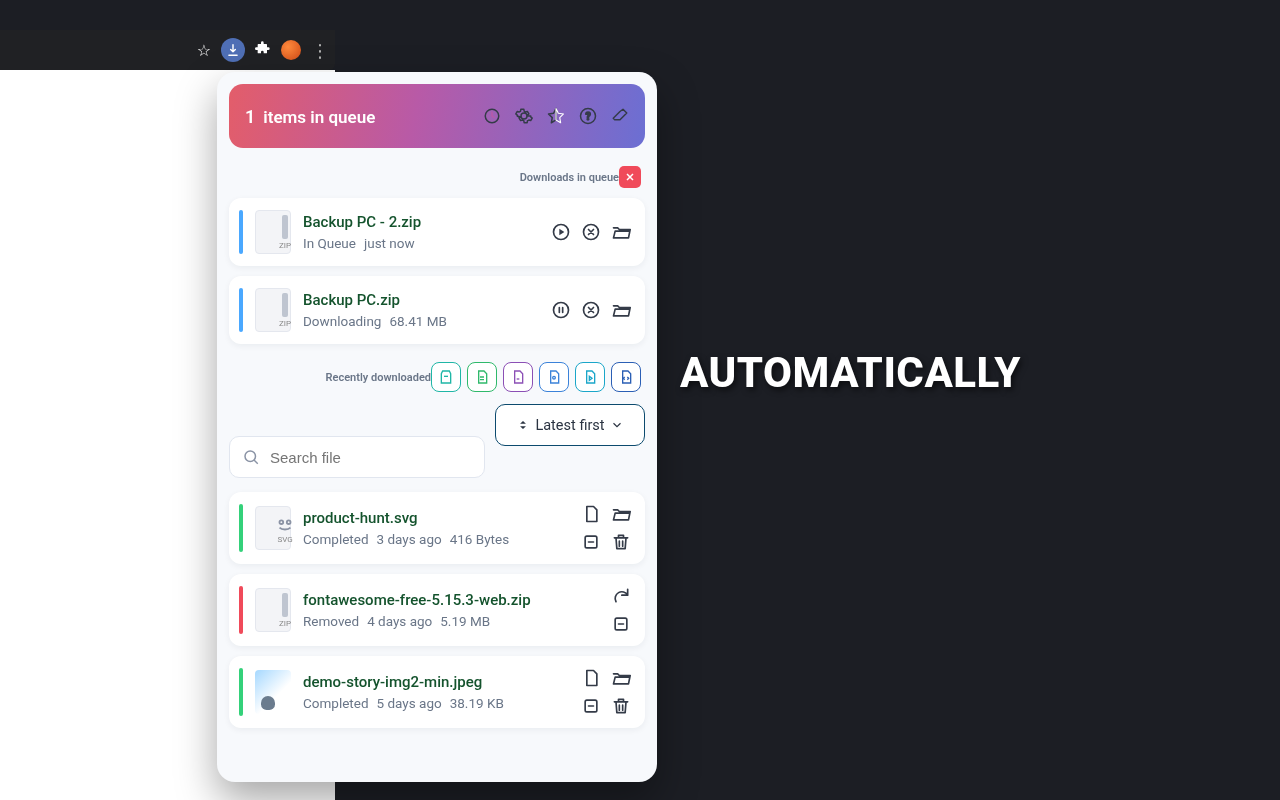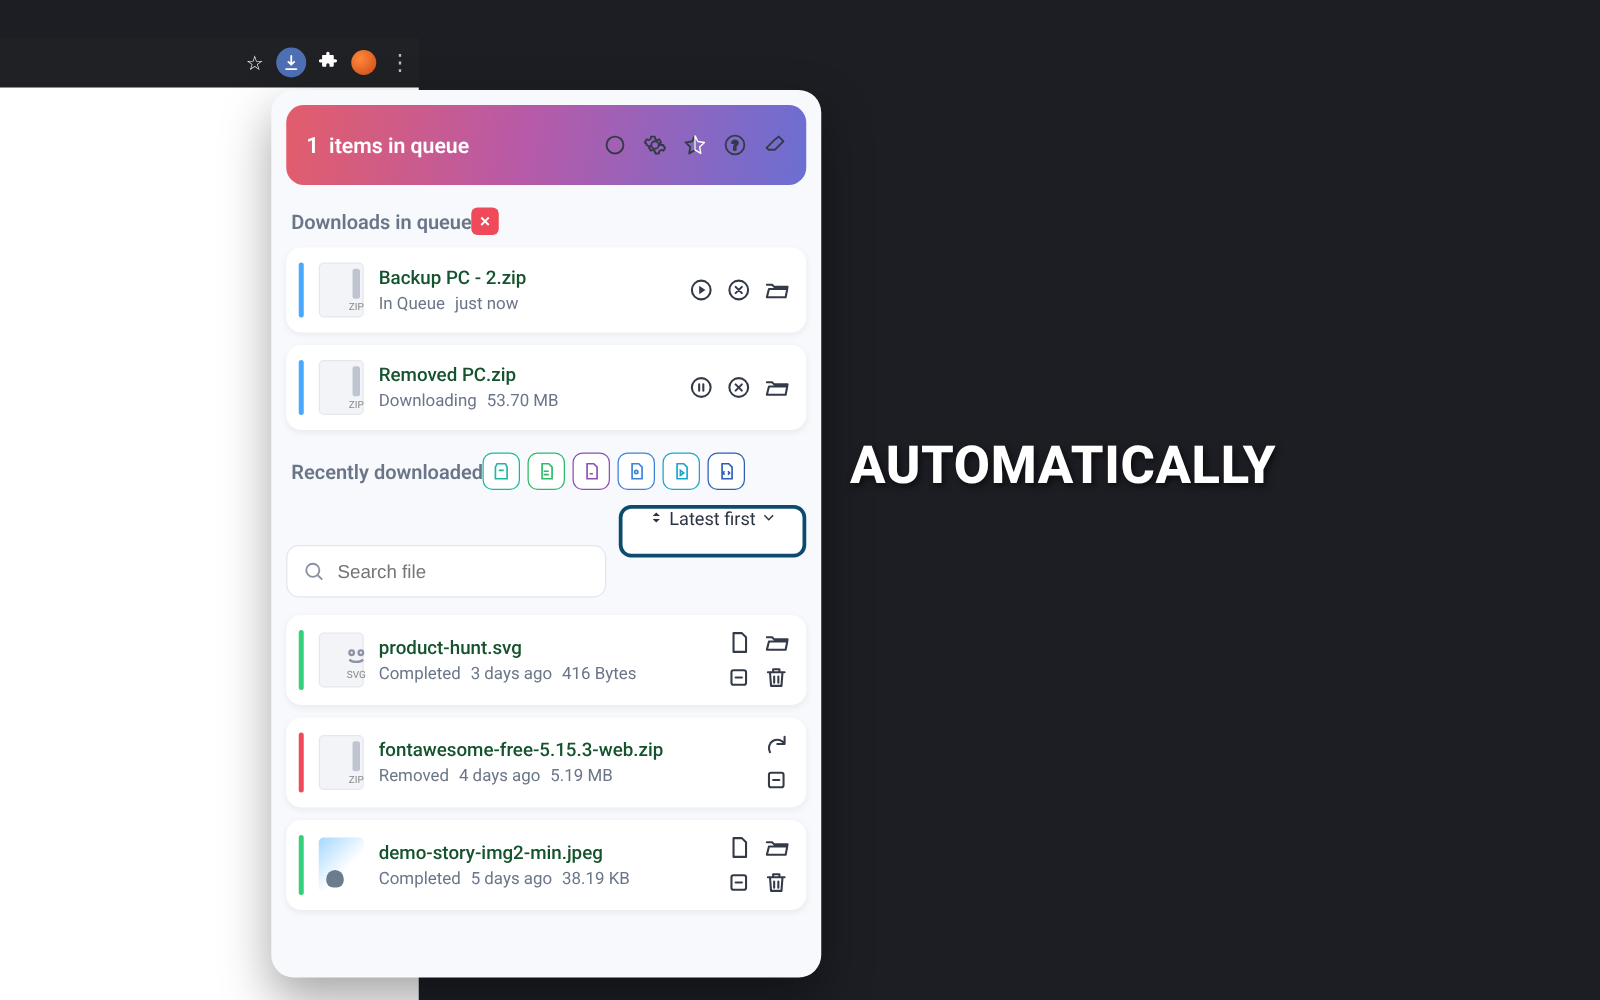--- a/index.html
+++ b/index.html
@@ -51,23 +51,23 @@
     height:64px; border-radius:14px;
     background: linear-gradient(100deg, #e35d6a 0%, #b85aa7 45%, #6b6fd3 100%);
     display:flex; align-items:center; justify-content:space-between;
     padding:0 16px; color:#fff;
   }
   .header-bar .queue-count { font-size:17px; font-weight:600; display:flex; gap:8px; align-items:baseline;}
   .header-bar .queue-count .num { font-size:18px; }
   .header-icons { display:flex; gap:14px; }
   .header-icons svg, .header-icons span { width:18px; height:18px; color:#fff; fill:#fff; }
   .section-title {
-    color:#6a7688; font-size:16px; font-weight:600;
+    color:#6a7688; font-size:11px; font-weight:600;
     margin:18px 4px 10px 4px;
-    display:flex; align-items:center; justify-content:flex-start;
+    display:flex; align-items:center; justify-content:flex-end;
   }
   .close-badge {
     width:22px; height:22px; border-radius:5px; background:#f04a5a;
     color:#fff; display:flex; align-items:center; justify-content:center;
     font-size:14px; font-weight:700;
   }
   .card {
     background:#fff; border-radius:12px;
     box-shadow: 0 2px 6px rgba(20,30,50,.06);
     padding:12px 14px 12px 10px;
@@ -121,22 +121,22 @@
   .search-box {
     flex:1; height:42px; border:1px solid #e1e6ef; border-radius:10px;
     background:#fff; display:flex; align-items:center; padding:0 12px; gap:10px;
     color:#8a93a5;
     margin-top:32px;
   }
   .search-box input {
     border:none; outline:none; font-size:15px; flex:1; background:transparent; color:#333;
   }
   .sort-box {
-    width:150px; height:42px; border:3px solid #0c4a6e; border-radius:10px;
-    background:#fff; display:flex; justify-content:space-between;
+    width:150px; height:42px; border:1px solid #0c4a6e; border-radius:10px;
+    background:#fff; display:flex; align-items:center; justify-content:space-between;
     padding:0 20px; font-size:14.5px; color:#2b3442;
   }
   
   .hero {
     position:absolute; left:680px; top:340px; right:40px;
     color:#fff; font-weight:800; letter-spacing:.5px;
     text-shadow: 2px 3px 6px rgba(0,0,0,.6);
   }
   .hero .line { font-size:42px; line-height:1.55; }
 </style>
@@ -243,24 +243,24 @@
   </div>
 
 
   <div class="card">
     <div class="stripe blue"></div>
     <div class="thumb">
       <div class="zipper"></div>
         <span>ZIP</span>
     </div>
     <div class="file-info">
-      <div class="file-name">Removed PC.zip</div>
+      <div class="file-name">Backup PC.zip</div>
       <div class="file-meta">
         <span>Downloading</span>
-        <span>53.70 MB</span>
+        <span>68.41 MB</span>
       </div>
     </div>
     <div class="card-actions">
       <span class="ic">
           <svg viewBox="0 0 24 24">
             <circle cx="12" cy="12" r="9"></circle>
             <path d="M10 9v6M14 9v6"></path>
           </svg>
         </span>
       <span class="ic">

